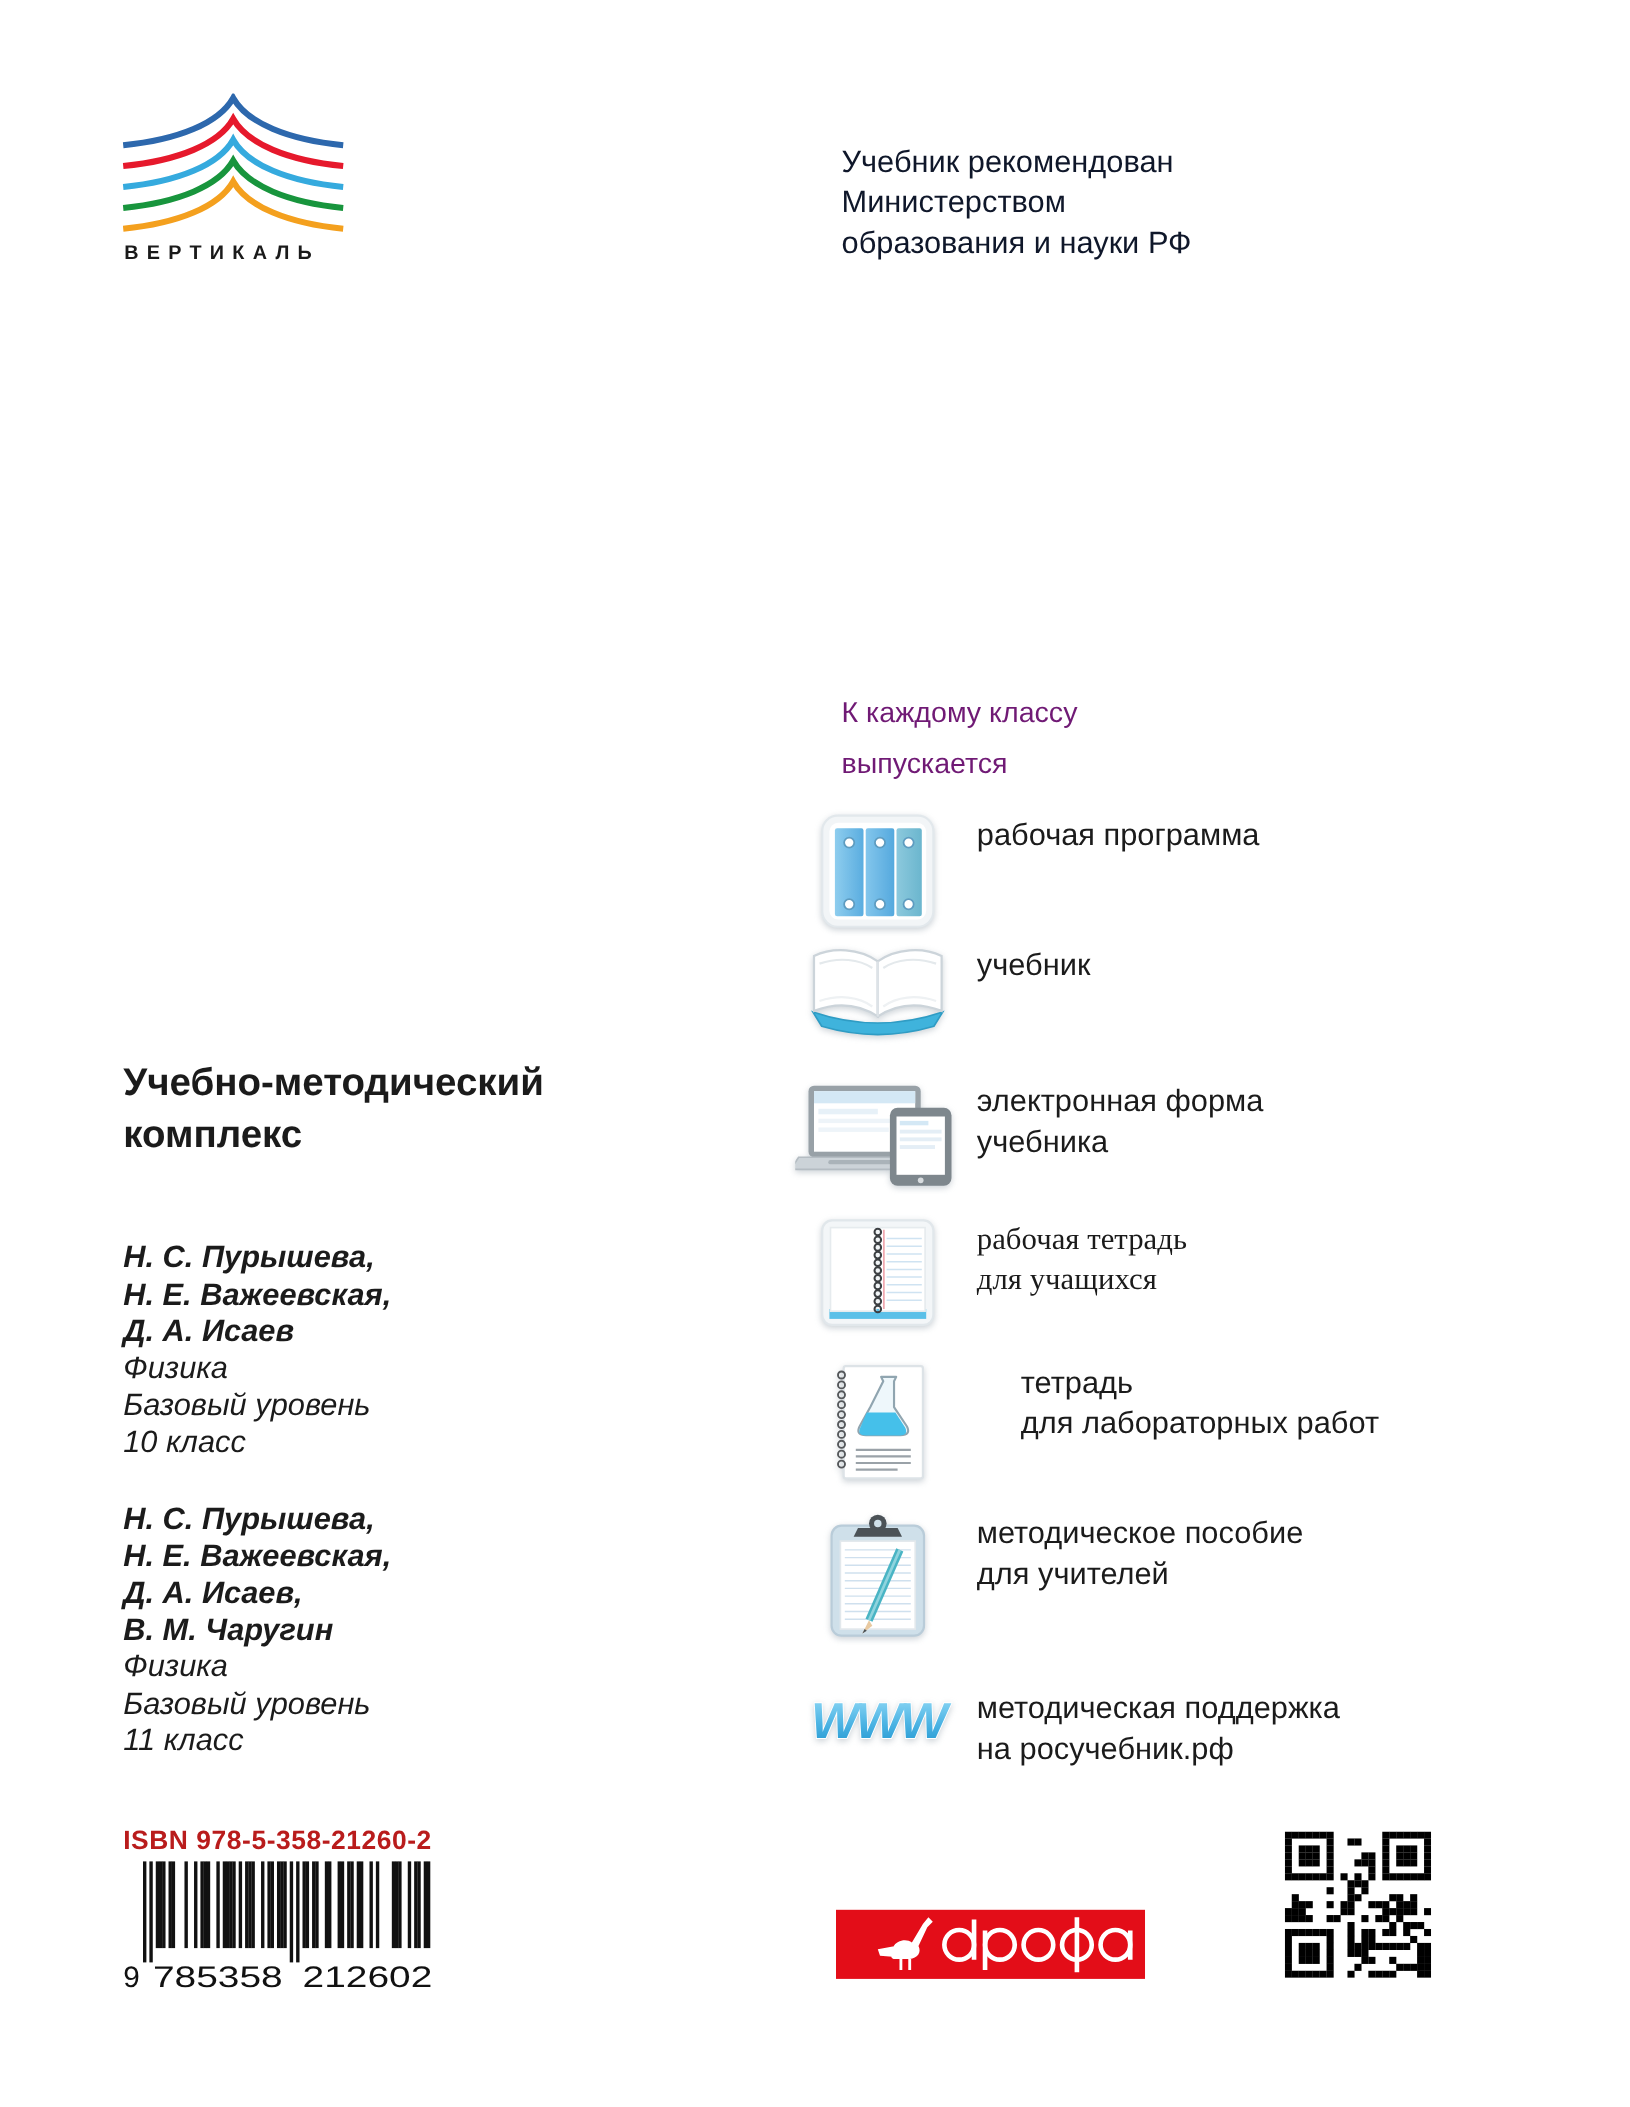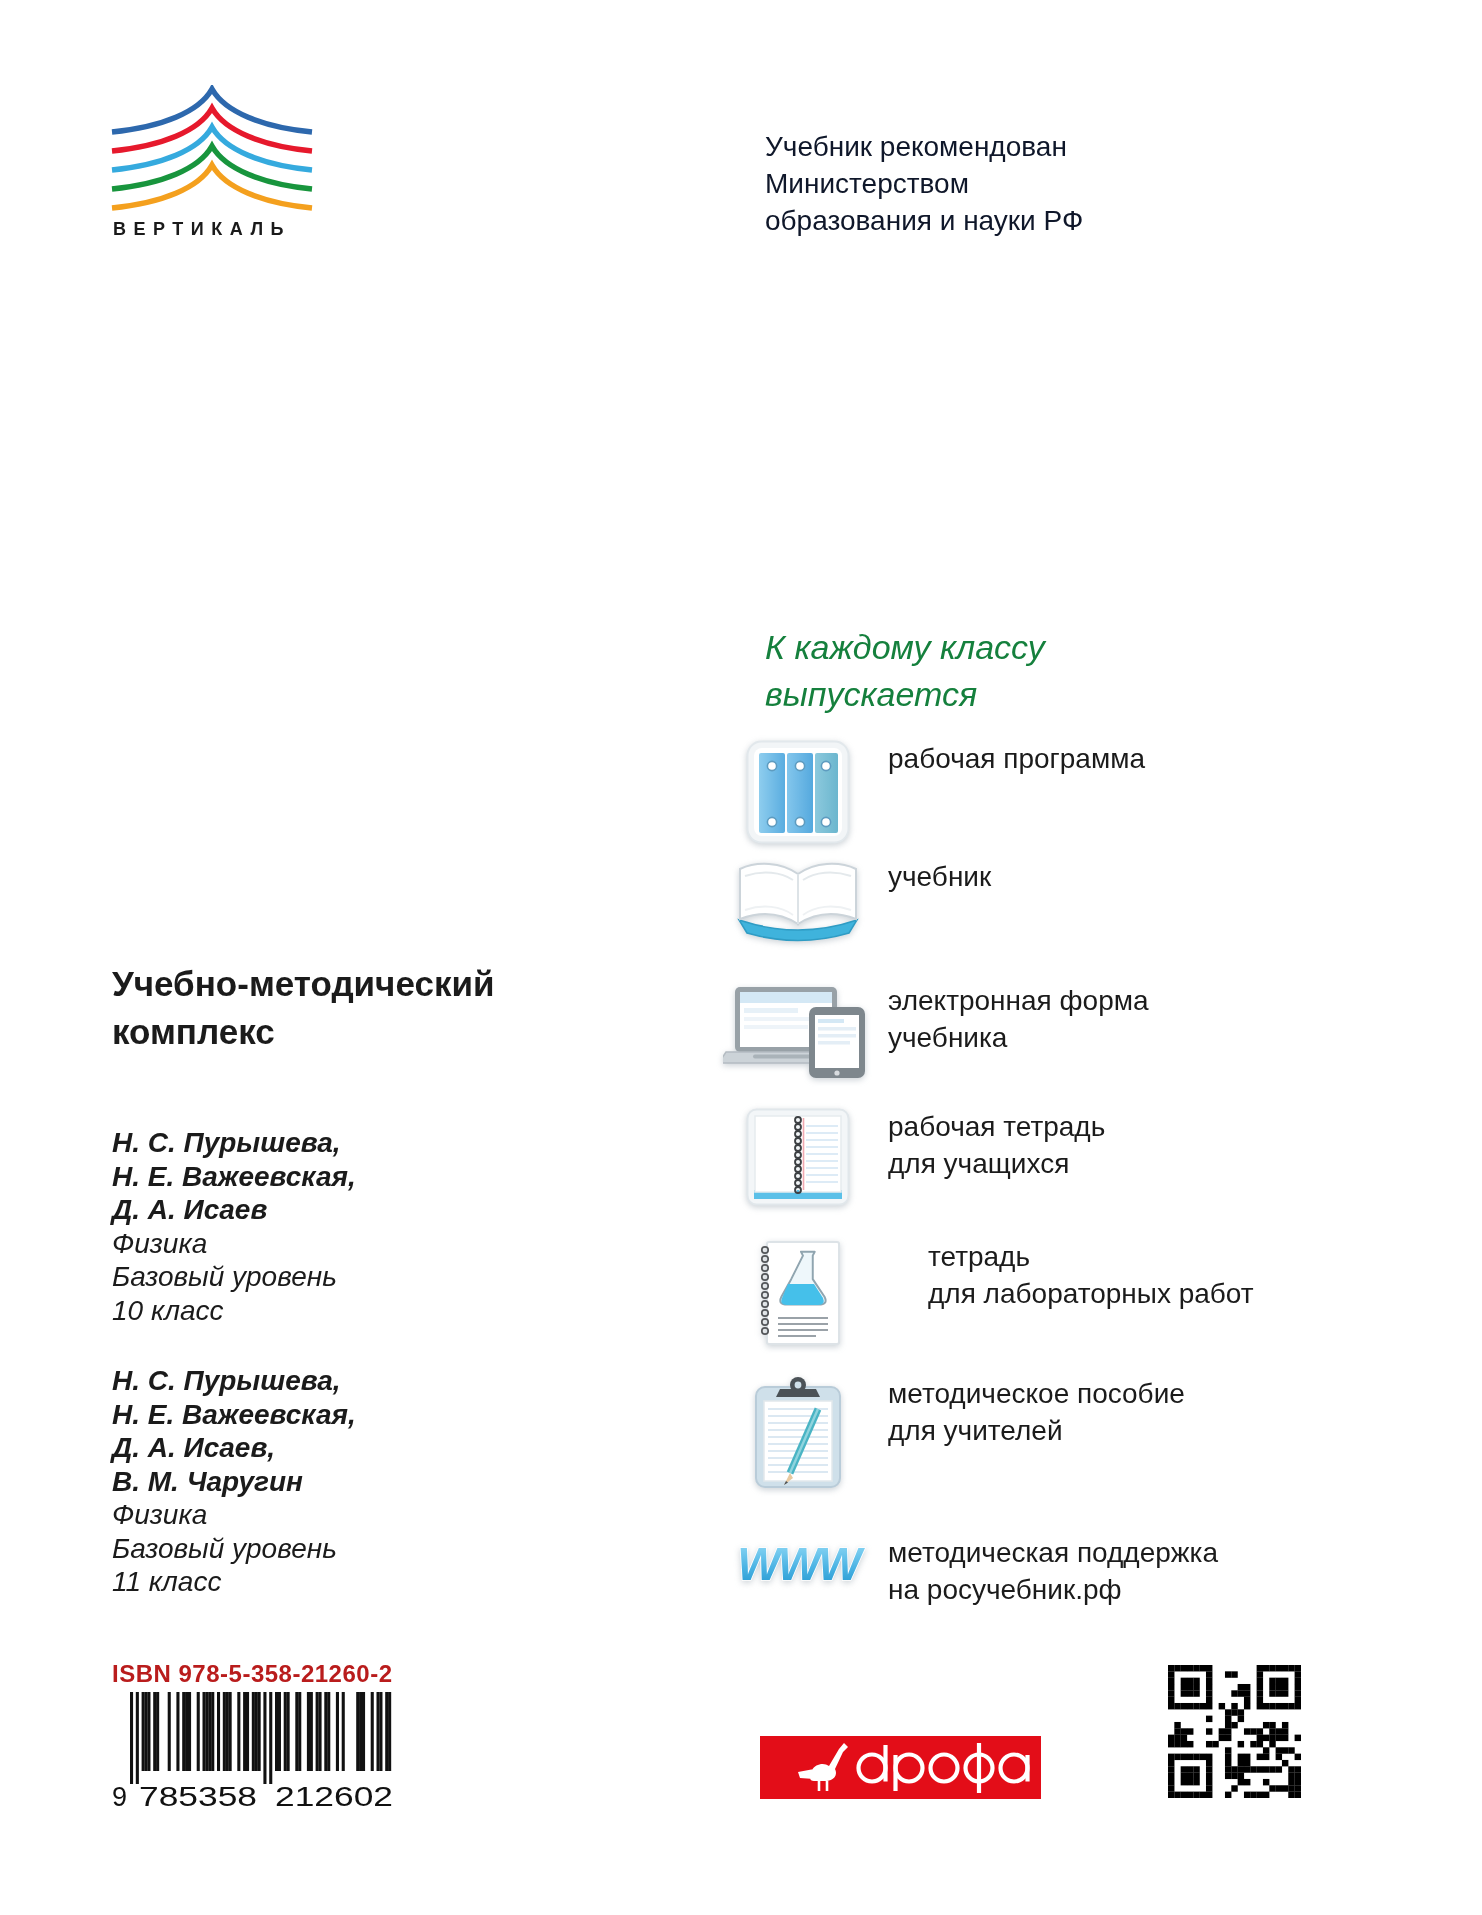--- a/index.html
+++ b/index.html
@@ -25,21 +25,21 @@
     position:absolute; left:112px; top:960px;
     font-size:35px; line-height:48px; color:#1b1b1b;font-weight:bold;
   }
   .edition{position:absolute; left:112px; font-size:28px; line-height:33.5px;font-style:italic;}
   .edition-1{top:1126px;}
   .edition-2{top:1364px;}
   .edition .authors{font-weight:bold;}
   
   .per-class-heading{
     position:absolute; left:765px; top:624px;
-    font-size:34px; line-height:47px; color:#15803d;font-style:italic;
+    font-size:26px; line-height:47px; color:#701a75;
   }
   .pc-item{position:absolute; left:722px; display:flex; align-items:flex-start;}
   .pc-icon{width:152px; display:flex; justify-content:center; align-items:center;}
   .pc-icon svg{filter:drop-shadow(0 2px 3px rgba(110,125,140,0.35));}
   .pc-label{margin-left:14px; font-size:28px; line-height:37px; color:#1b1b1b; white-space:nowrap;}
   
   .isbn-block{position:absolute; left:112px; top:1660px;}
   .isbn-label{font-size:24px; font-weight:bold; letter-spacing:0.5px; color:#b91c1c;}
   .barcode-svg{display:block; margin-top:4px;}
   
@@ -182,21 +182,21 @@
         <rect x="95" y="59" width="32" height="3.5" fill="#e4eef6"></rect>
         <circle cx="114" cy="91" r="2.6" fill="#d8dcdf"></circle>
       </svg>
     </div>
     <div class="pc-label">
       <div>электронная форма</div>
       <div>учебника</div>
     </div>
   </div>
 
-  <div class="pc-item" style="top:1108px;">
+  <div class="pc-item" style="top:1108px;font-family:Liberation Serif, serif;">
     <div class="pc-icon">
       <svg width="104" height="98" viewBox="0 0 104 98">
         <rect x="1.5" y="1.5" width="101" height="95" rx="9" fill="#f3f6f8" stroke="#e1e7eb" stroke-width="2"></rect>
         <rect x="8" y="82" width="88" height="9" fill="#5bc0e8"></rect>
         <rect x="9" y="8" width="41" height="76" fill="#ffffff" stroke="#e6ebee" stroke-width="1.5"></rect>
         <rect x="54" y="8" width="41" height="76" fill="#ffffff" stroke="#e6ebee" stroke-width="1.5"></rect>
         <g stroke="#cfe3f2" stroke-width="1.4">
           <line x1="60" y1="18" x2="92" y2="18"></line>
             <line x1="60" y1="25" x2="92" y2="25"></line>
           <line x1="60" y1="32" x2="92" y2="32"></line>

